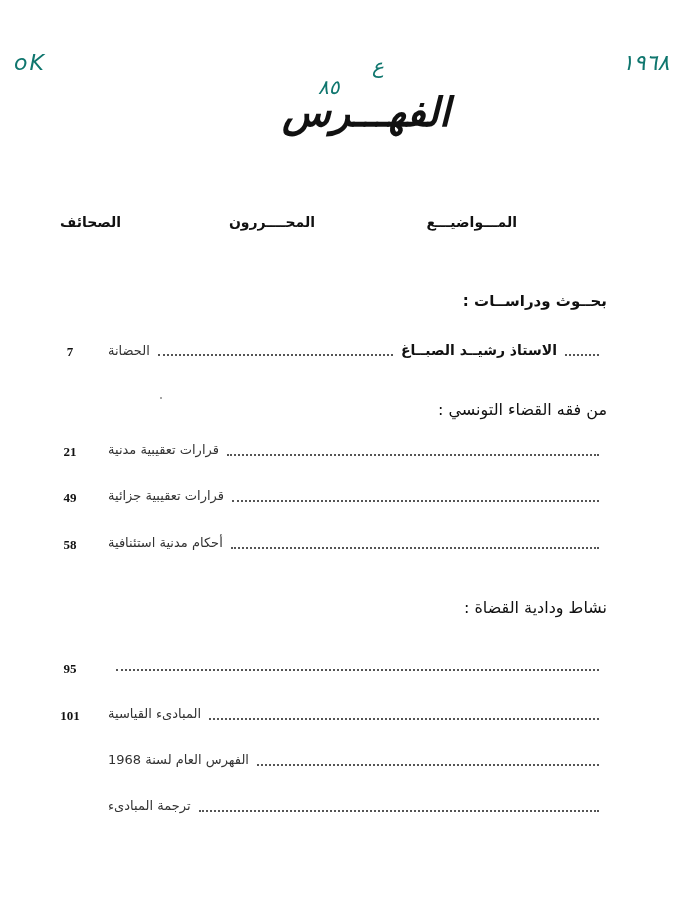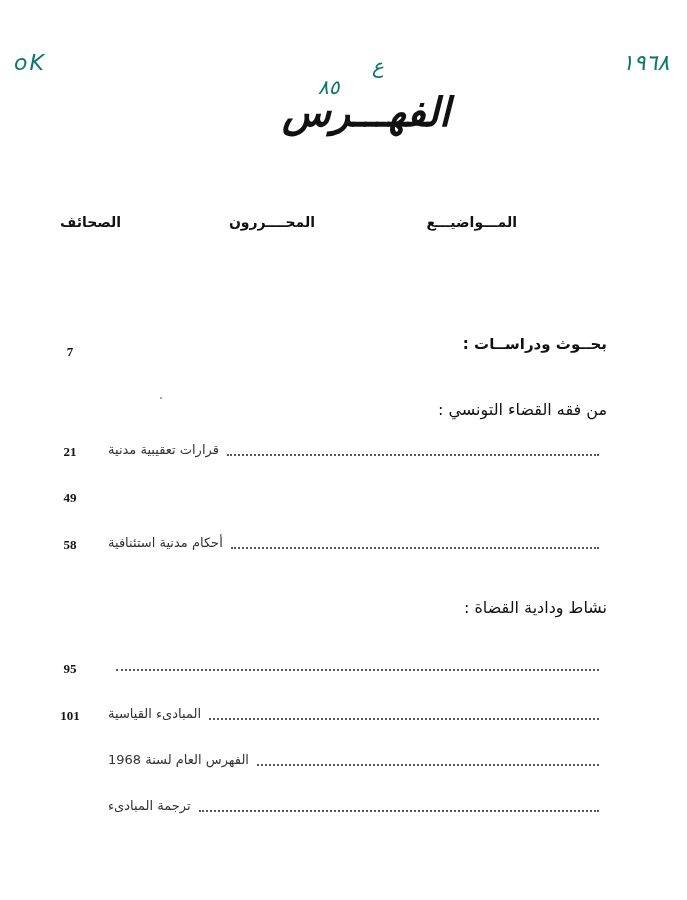--- a/index.html
+++ b/index.html
@@ -15,21 +15,21 @@
     .hand-year { left: 622px; top: 50px; font-size: 22px; letter-spacing: 1px; }
     .title {
       left: 210px; width: 240px; top: 88px; text-align: right; font-size: 40px; font-weight: bold;
       font-style: italic; direction: rtl; font-family: "DejaVu Serif", serif; letter-spacing: 1px;
     }
     .colhead { top: 214px; font-size: 14px; font-weight: bold; direction: rtl; font-family: "DejaVu Sans", sans-serif; }
     .colhead.topics { right: 170px; }
     .colhead.editors { right: 372px; }
     .colhead.pages { left: 36px; margin-left: 24px; }
     .section { right: 80px; font-size: 16px; direction: rtl; font-family: "DejaVu Sans", sans-serif; }
-    .section.bold { font-weight: bold; font-size: 15px; margin-top: 43px; }
+    .section.bold { font-weight: bold; font-size: 15px; }
     .row { left: 50px; right: 80px; height: 22px; }
     .row .page { position: absolute; left: 0; width: 40px; text-align: center; font-weight: bold; font-size: 13px; top: 2px; font-family: "Liberation Serif", serif; }
     .row .line { position: absolute; left: 58px; right: 0; display: flex; flex-direction: row-reverse; align-items: center; direction: rtl; }
     .row .topic { white-space: nowrap; font-size: 13px; font-family: "DejaVu Sans", sans-serif; color: #333; }
     .row .author { white-space: nowrap; font-size: 14px; font-weight: bold; font-family: "DejaVu Sans", sans-serif; }
     .row .dots { flex: 1; border-bottom: 2px dotted #555; margin: 0 8px; height: 10px; }
     .row .dots.short { flex: 0 0 34px; }
     .speck { width: 2px; height: 2px; background: #888; border-radius: 50%; }
   </style>
 </head>
@@ -42,34 +42,44 @@
 
 <div class="abs title">الفهـــرس</div>
 
 <div class="abs colhead topics">المـــواضيـــع</div>
 <div class="abs colhead editors">المحــــررون</div>
 <div class="abs colhead pages">الصحائف</div>
 
 <div class="abs section bold" style="top:292px;">بحــوث ودراســات :</div>
 <div class="abs row" style="top:342px;">
   <span class="page">7</span>
+  <div class="line">
+    <span class="topic">الحضانة</span>
+    <span class="dots"></span>
+    <span class="author">الاستاذ رشيــد الصبــاغ</span>
+    <span class="dots short"></span>
+  </div>
 </div>
 
 <div class="abs speck" style="left:160px; top:397px;"></div>
 
 <div class="abs section" style="top:400px;">من فقه القضاء التونسي :</div>
 <div class="abs row" style="top:442px;">
   <span class="page">21</span>
   <div class="line">
     <span class="topic">قرارات تعقيبية مدنية</span>
     <span class="dots"></span>
   </div>
 </div>
 <div class="abs row" style="top:488px;">
   <span class="page">49</span>
+  <div class="line">
+    <span class="topic">قرارات تعقيبية جزائية</span>
+    <span class="dots"></span>
+  </div>
 </div>
 <div class="abs row" style="top:535px;">
   <span class="page">58</span>
   <div class="line">
     <span class="topic">أحكام مدنية استئنافية</span>
     <span class="dots"></span>
   </div>
 </div>
 
 <div class="abs section" style="top:598px;">نشاط ودادية القضاة :</div>

